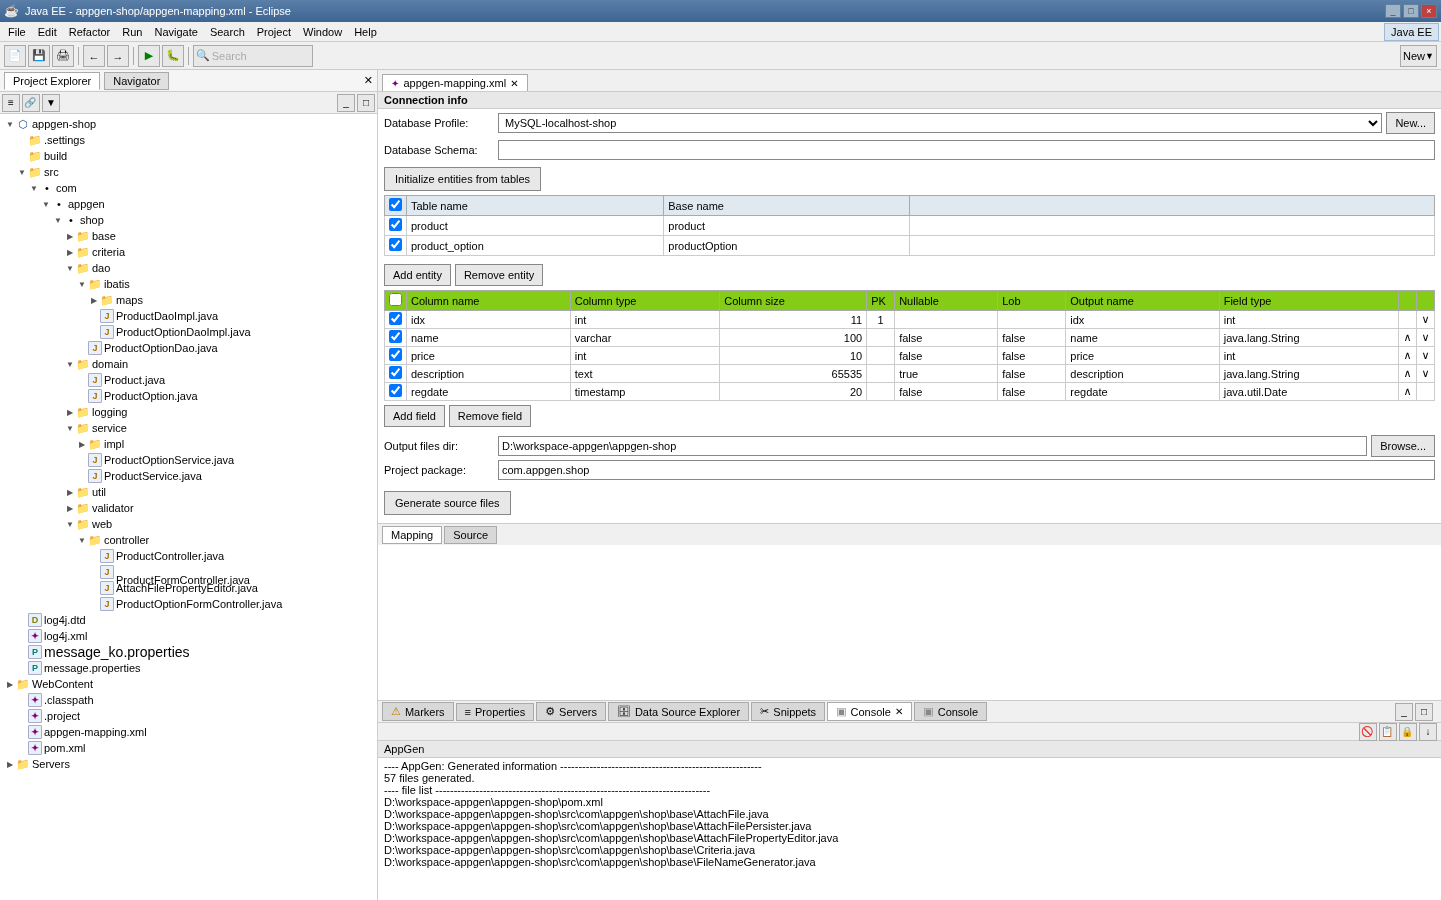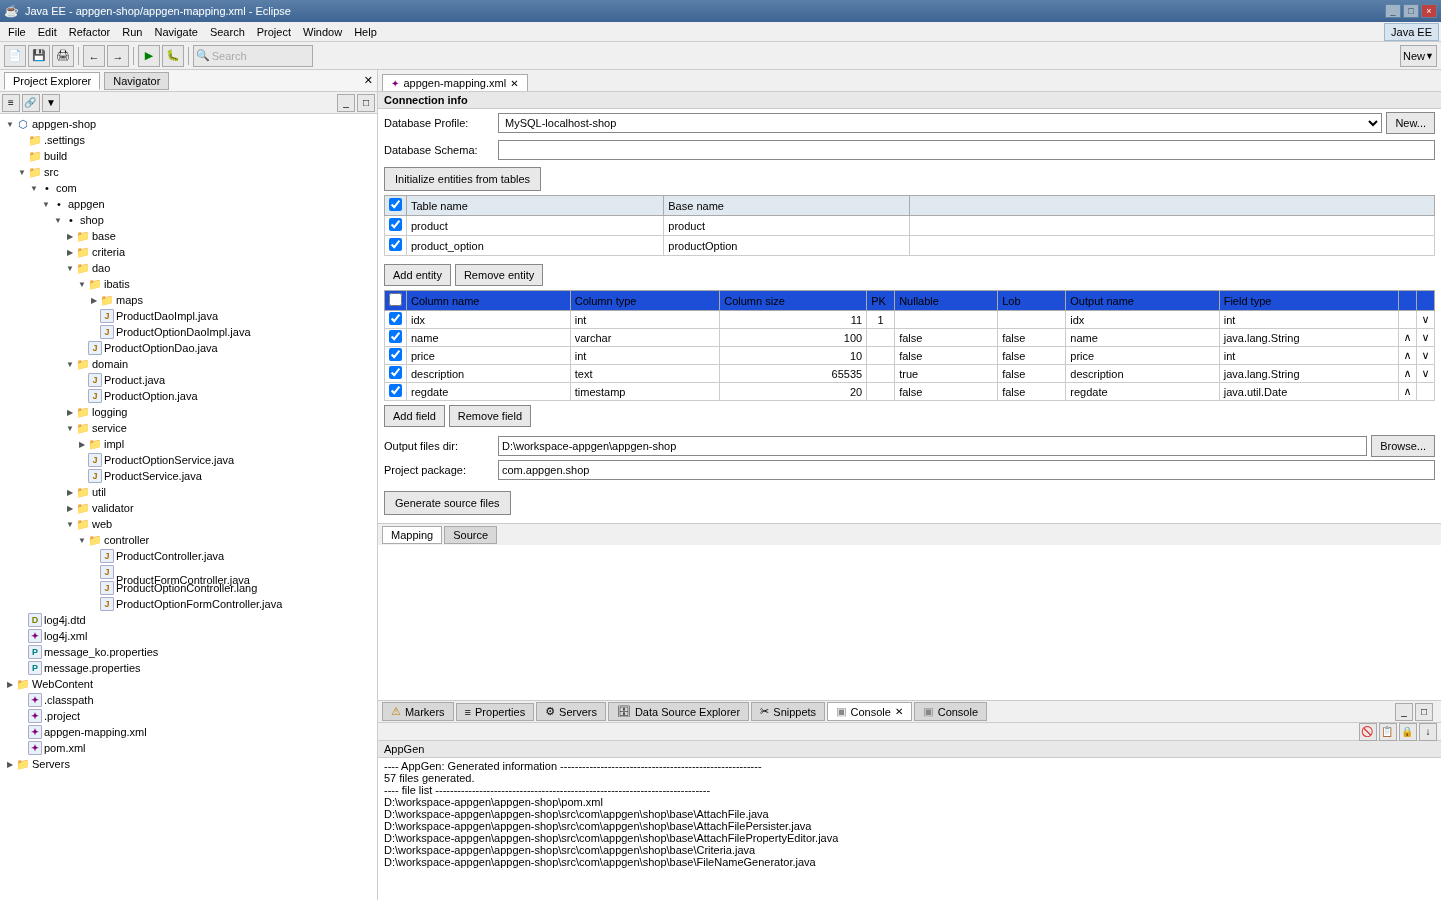--- a/index.html
+++ b/index.html
@@ -255,21 +255,21 @@
       padding: 4px 6px;
     }
 
     
     .field-table {
       width: 100%;
       border-collapse: collapse;
       font-size: 11px;
     }
     .field-table th {
-      background: #1d4ed8;
+      background: #84cc16;
       border: 1px solid #aaa;
       padding: 2px 4px;
       text-align: left;
       font-weight: normal;
     }
     .field-table td {
       border: 1px solid #ccc;
       padding: 1px 4px;
     }
 
@@ -571,41 +571,41 @@
           <span style="font-size: 11px;">ProductController.java</span>
         </div>
         <div class="tree-item" style="padding-left: 88px;">
           <span class="tree-toggle" style="font-size: 8px; color: rgb(85, 85, 85);"></span>
           <span class="tree-icon" style="background: rgb(232, 240, 248); border: 1px solid rgb(170, 170, 204); font-size: 9px; font-weight: bold; color: rgb(176, 112, 0); width: 14px; height: 14px; border-radius: 1px;">J</span>
           <span style="font-size: 11px; margin-top: 16px;">ProductFormController.java</span>
         </div>
         <div class="tree-item" style="padding-left: 88px;">
           <span class="tree-toggle" style="font-size: 8px; color: rgb(85, 85, 85);"></span>
           <span class="tree-icon" style="background: rgb(232, 240, 248); border: 1px solid rgb(170, 170, 204); font-size: 9px; font-weight: bold; color: rgb(176, 112, 0); width: 14px; height: 14px; border-radius: 1px;">J</span>
-          <span style="font-size: 11px;">ProductOptionController.lang</span>
+          <span style="font-size: 11px;">AttachFilePropertyEditor.java</span>
         </div>
         <div class="tree-item" style="padding-left: 88px;">
           <span class="tree-toggle" style="font-size: 8px; color: rgb(85, 85, 85);"></span>
           <span class="tree-icon" style="background: rgb(232, 240, 248); border: 1px solid rgb(170, 170, 204); font-size: 9px; font-weight: bold; color: rgb(176, 112, 0); width: 14px; height: 14px; border-radius: 1px;">J</span>
           <span style="font-size: 11px;">ProductOptionFormController.java</span>
         </div>
         <div class="tree-item" style="padding-left: 16px;">
           <span class="tree-toggle" style="font-size: 8px; color: rgb(85, 85, 85);"></span>
           <span class="tree-icon" style="background: rgb(232, 240, 248); border: 1px solid rgb(170, 170, 204); font-size: 9px; font-weight: bold; color: rgb(128, 128, 0); width: 14px; height: 14px; border-radius: 1px;">D</span>
           <span style="font-size: 11px;">log4j.dtd</span>
         </div>
         <div class="tree-item" style="padding-left: 16px;">
           <span class="tree-toggle" style="font-size: 8px; color: rgb(85, 85, 85);"></span>
           <span class="tree-icon" style="background: rgb(232, 240, 248); border: 1px solid rgb(170, 170, 204); font-size: 9px; font-weight: bold; color: rgb(128, 0, 128); width: 14px; height: 14px; border-radius: 1px;">✦</span>
           <span style="font-size: 11px;">log4j.xml</span>
         </div>
         <div class="tree-item" style="padding-left: 16px;">
           <span class="tree-toggle" style="font-size: 8px; color: rgb(85, 85, 85);"></span>
           <span class="tree-icon" style="background: rgb(232, 240, 248); border: 1px solid rgb(170, 170, 204); font-size: 9px; font-weight: bold; color: rgb(0, 128, 128); width: 14px; height: 14px; border-radius: 1px;">P</span>
-          <span style="font-size: 11px;">message_ko.properties</span>
+          <span style="font-size: 14px;">message_ko.properties</span>
         </div>
         <div class="tree-item" style="padding-left: 16px;">
           <span class="tree-toggle" style="font-size: 8px; color: rgb(85, 85, 85);"></span>
           <span class="tree-icon" style="background: rgb(232, 240, 248); border: 1px solid rgb(170, 170, 204); font-size: 9px; font-weight: bold; color: rgb(0, 128, 128); width: 14px; height: 14px; border-radius: 1px;">P</span>
           <span style="font-size: 11px;">message.properties</span>
         </div>
         <div class="tree-item" style="padding-left: 4px;">
           <span class="tree-toggle" style="font-size: 8px; color: rgb(85, 85, 85);">▶</span>
           <span class="tree-icon" style="font-size: 11px; color: rgb(230, 200, 74);">📁</span>
           <span style="font-size: 11px;">WebContent</span>

